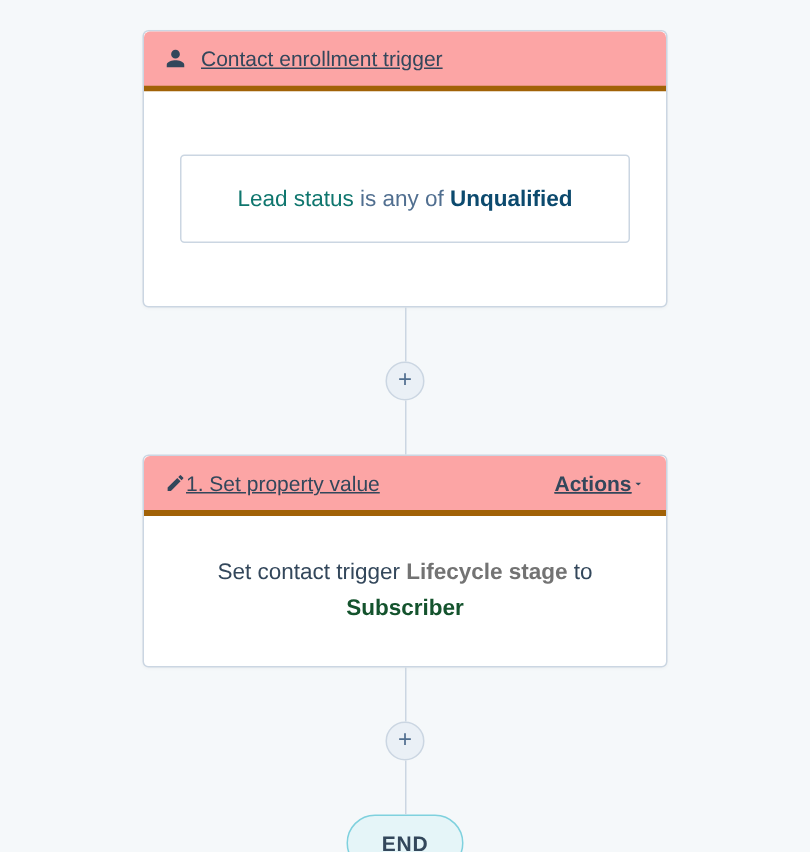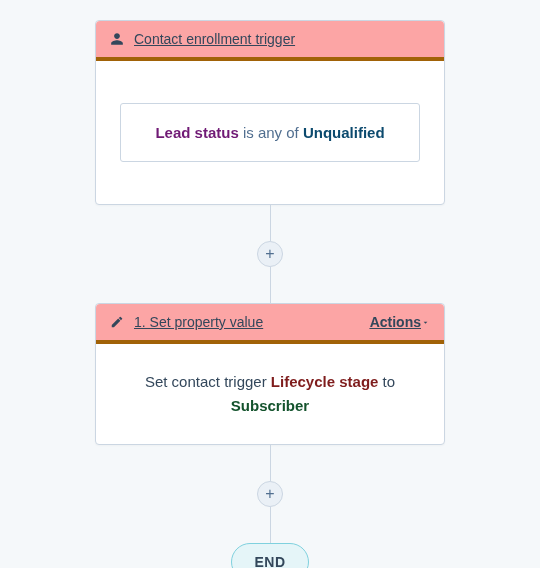--- a/index.html
+++ b/index.html
@@ -44,49 +44,48 @@
   .trigger-body {
     padding: 42px 24px;
   }
   .criteria-box {
     border: 1px solid #cbd6e2;
     border-radius: 3px;
     padding: 20px 18px;
     color: #33475b;
     font-size: 15px;
   }
-  .criteria-box .crit-prop { font-weight: 700; color: #701a75; margin-top: 12px; }
+  .criteria-box .crit-prop { font-weight: 400; color: #0f766e; margin-top: 12px; }
   .criteria-box .crit-conn { font-weight: 400; color: #516f90; }
   .criteria-box .crit-val { font-weight: 700; color: #0c4a6e; }
 
   .step-header {
     justify-content: space-between;
   }
   .step-header-left {
     display: flex;
     align-items: center;
-    gap: 10px;
   }
   .actions-link {
     color: #33475b;
     font-weight: 700;
     text-decoration: underline;
     display: inline-flex;
     align-items: center;
     gap: 0;
     cursor: pointer;
     font-size: 14px;
   }
   .set-body {
     padding: 26px 28px;
     font-size: 15px;
     line-height: 1.6;
   }
   .set-body .sp-pre { color: #33475b; }
-  .set-body .sp-prop { color: #7f1d1d; font-weight: 600; }
+  .set-body .sp-prop { color: #737373; font-weight: 600; }
   .set-body .sp-to { color: #33475b; text-align: center; }
   .set-body .sp-val { color: #14532d; font-weight: 700; }
 
   .connector {
     width: 1px;
     background: #cbd6e2;
     height: 36px;
     position: relative;
   }
   .conn-short { height: 36px; }

